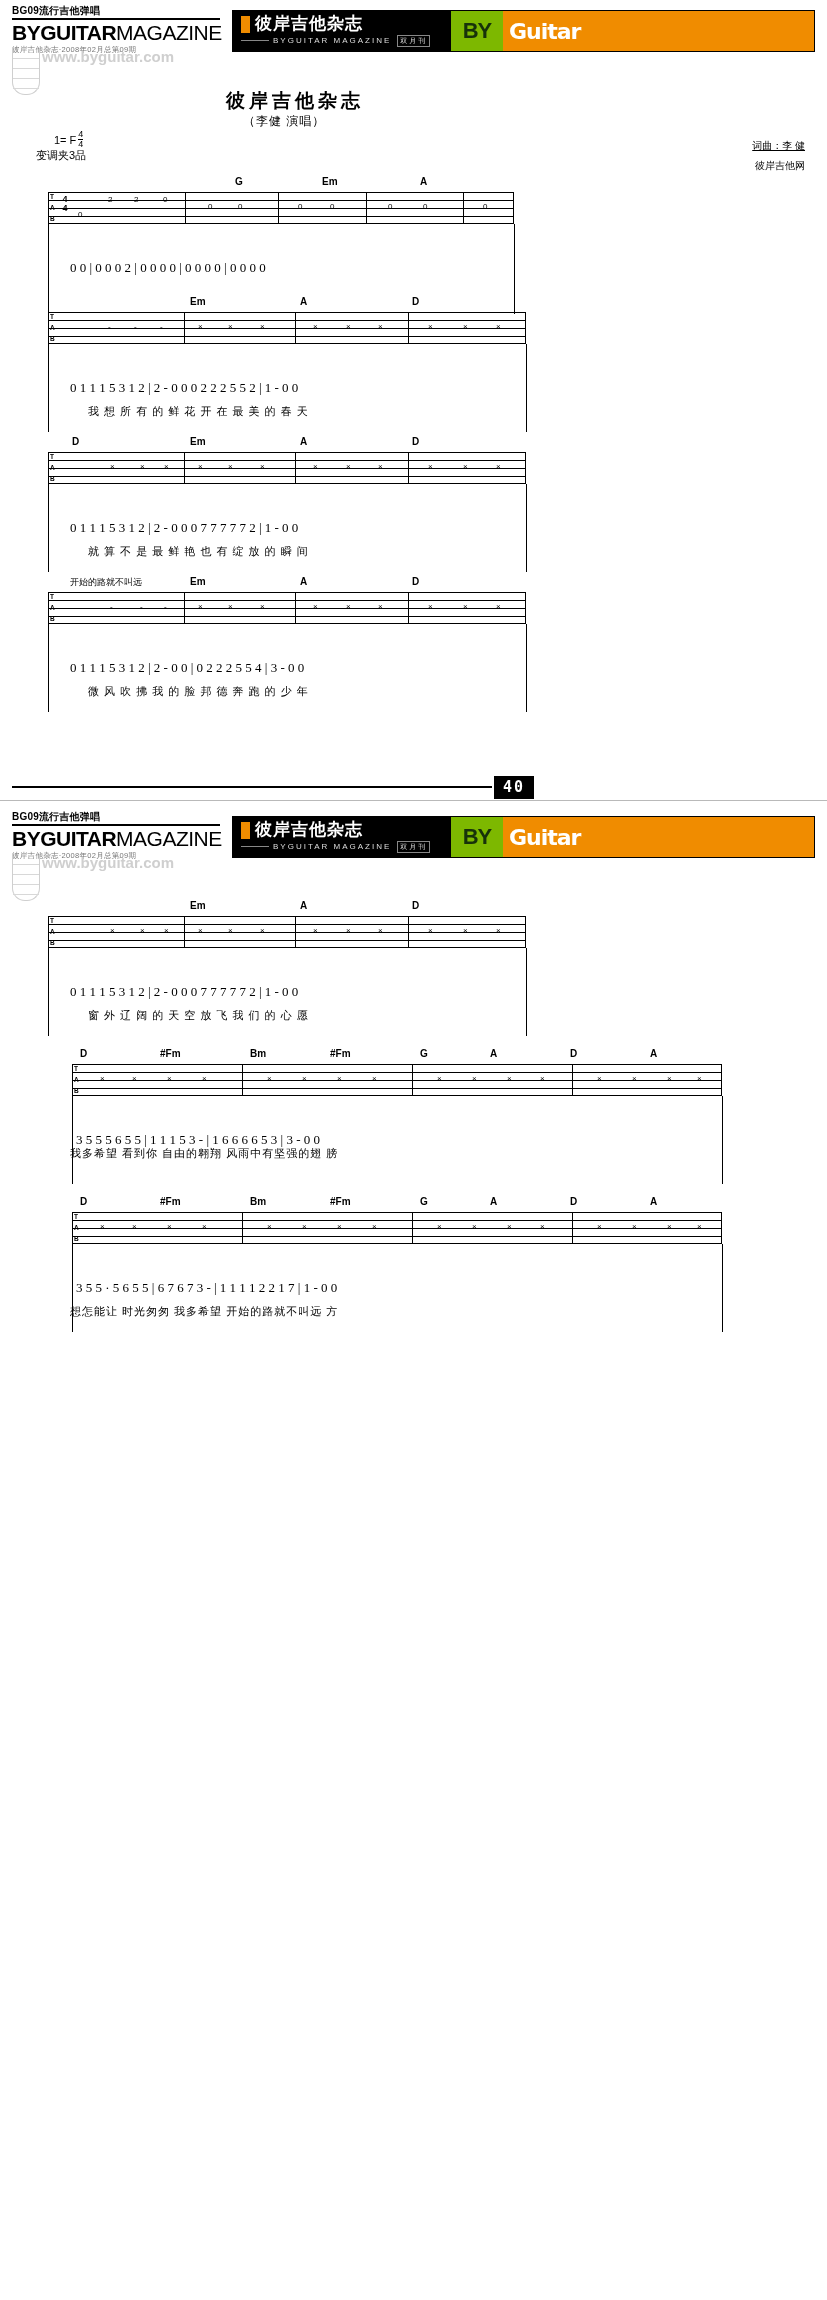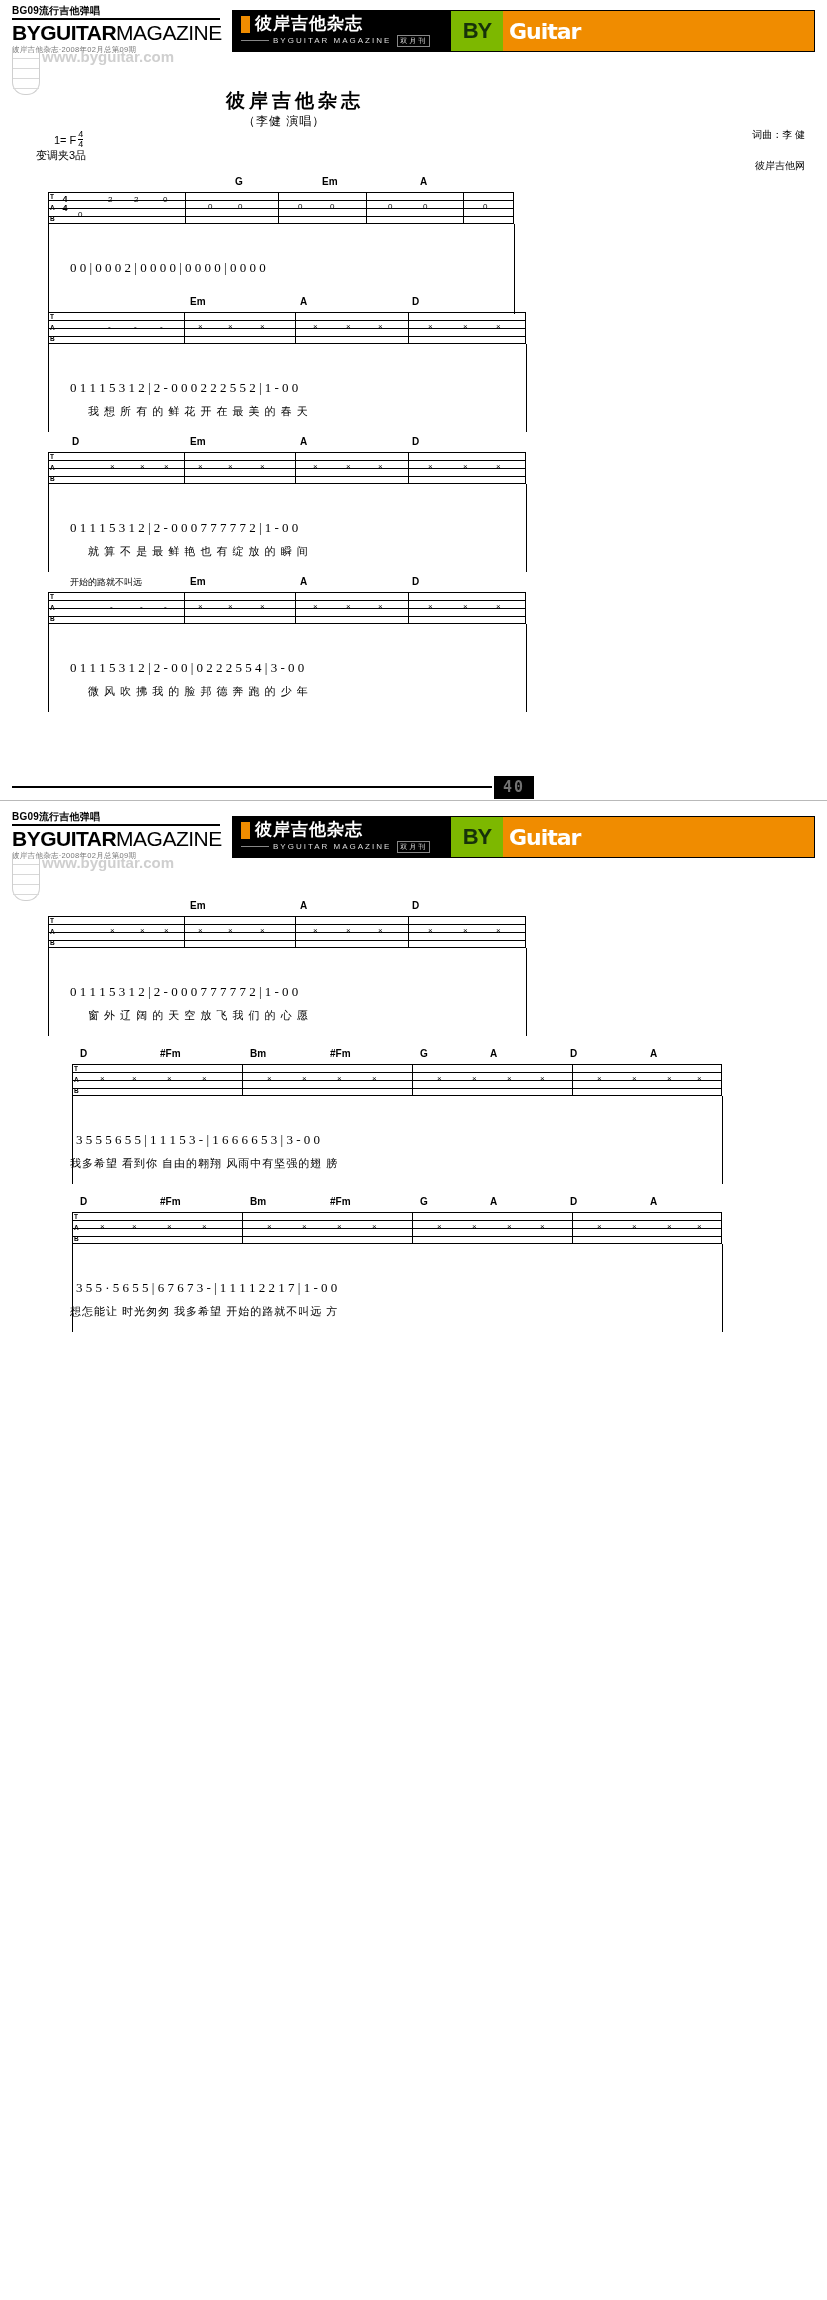--- a/index.html
+++ b/index.html
@@ -238,21 +238,21 @@
   .note-annot{
     position:absolute;
     font-size:9px;
     white-space:nowrap;
   }
 
   
   .pagenum{
     position:absolute;
     background:#000;
-    color:#737373;
+    color:#ffffff;
     font-weight:bold;
     font-size:15px;
     letter-spacing:2px;
     padding:2px 9px 3px;
     font-family:"DejaVu Sans Mono", monospace;
   }
   .footrule{
     position:absolute;
     height:2px;background:#000;
   }
@@ -302,21 +302,21 @@
     </div>
 
     <div class="song-title" style="left:226px;top:88px;">彼岸吉他杂志</div>
     <div class="song-artist" style="left:243px;top:113px;">（李健 演唱）</div>
 
     <div class="info-left" style="left:54px;top:130px;">
       <span>1= F</span><span class="frac"><b>4</b><i>4</i></span>
     </div>
     <div class="info-left" style="left:36px;top:148px;">变调夹3品</div>
 
-    <div class="credit" style="right:22px;top:128px;">词曲：李 健</div>
+    <div class="credit" style="right:22px;top:139px;text-decoration:underline;">词曲：李 健</div>
     <div class="credit" style="right:22px;top:159px;">彼岸吉他网</div>
 
     <div class="sys" style="left:0;top:178px;">
       <div class="chord" style="left:235px;top:-2px;">G</div>
       <div class="chord" style="left:322px;top:-2px;">Em</div>
       <div class="chord" style="left:420px;top:-2px;">A</div>
 
       <div class="staff" style="left:48px;top:14px;width:466px;height:32px;">
         <div class="ln" style="top:7px;"></div>
           <div class="ln" style="top:15px;"></div>
@@ -582,21 +582,21 @@
         <div class="note" style="left:468px;top:10px;">×</div>
         <div class="note" style="left:525px;top:10px;">×</div>
         <div class="note" style="left:560px;top:10px;">×</div>
         <div class="note" style="left:595px;top:10px;">×</div>
         <div class="note" style="left:625px;top:10px;">×</div>
       </div>
       <div class="barline-tail" style="left:72px;top:46px;height:88px;"></div>
       <div class="barline-tail" style="left:722px;top:46px;height:88px;"></div>
 
       <div class="numline" style="left:76px;top:82px;">3 5 5 5 6 5 5 | 1 1 1 5 3  -  | 1 6 6 6 6 5 3 | 3  -  0  0</div>
-      <div class="lyric" style="left:70px;top:106px;">我多希望 看到你     自由的翱翔     风雨中有坚强的翅  膀</div>
+      <div class="lyric" style="left:70px;top:96px;">我多希望 看到你     自由的翱翔     风雨中有坚强的翅  膀</div>
     </div>
 
     <div class="sys" style="left:0;top:392px;">
       <div class="chord" style="left:80px;top:-2px;">D</div>
       <div class="chord" style="left:160px;top:-2px;">#Fm</div>
       <div class="chord" style="left:250px;top:-2px;">Bm</div>
       <div class="chord" style="left:330px;top:-2px;">#Fm</div>
       <div class="chord" style="left:420px;top:-2px;">G</div>
       <div class="chord" style="left:490px;top:-2px;">A</div>
       <div class="chord" style="left:570px;top:-2px;">D</div>

